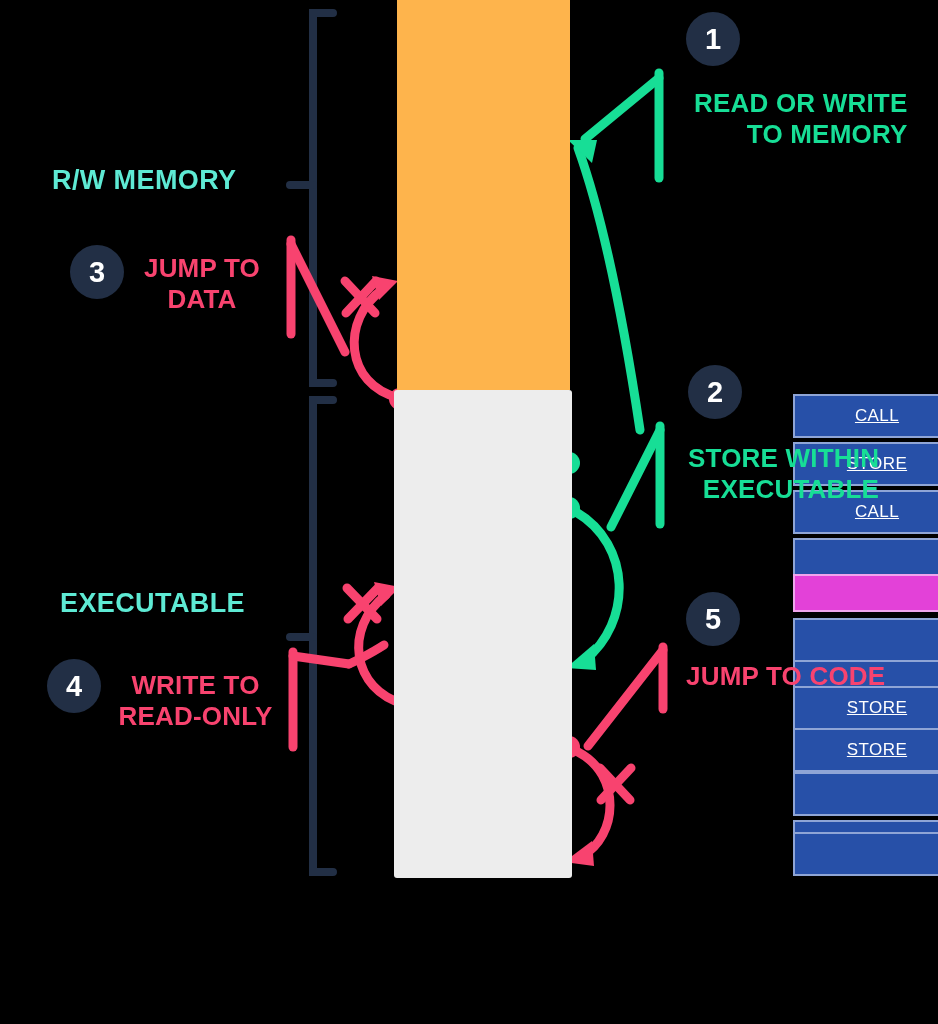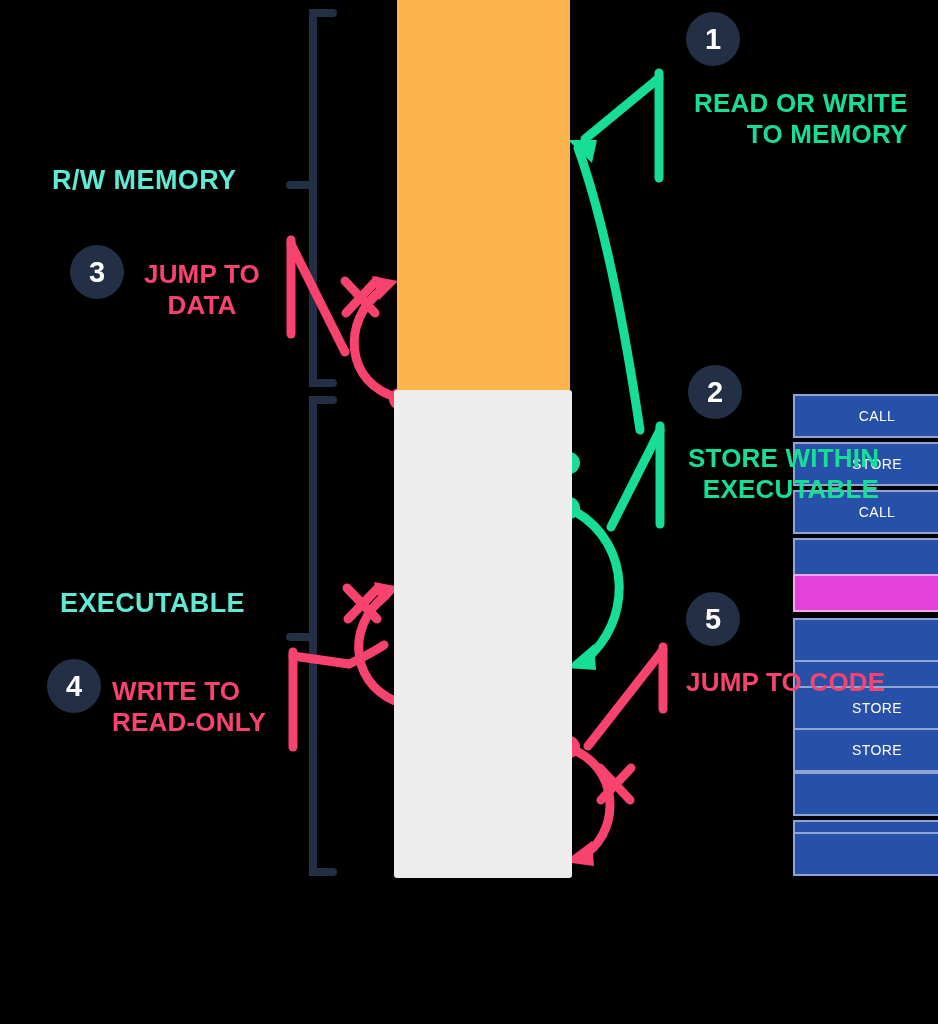--- a/index.html
+++ b/index.html
@@ -11,34 +11,34 @@
   
   .memcol{position:absolute;left:394px;top:0px;width:178px;}
   .rwblock{position:absolute;left:397px;top:0px;width:173px;height:390px;
            background:#FEB44C;}
   .execwrap{position:absolute;left:394px;top:390px;width:178px;height:488px;
             background:#EDEDED;border-radius:3px;}
   .memrow{position:absolute;left:399px;width:168px;height:44px;
           background:#2750A8;border:2px solid #8FA5D6;box-sizing:border-box;
           display:flex;align-items:center;justify-content:center;}
   .memrow.ro{background:#E341D8;border-color:#F0A5EC;}
-  .memrow span{color:#FFFFFF;font-size:14px;letter-spacing:.4px;
-               font-family:"Liberation Sans", sans-serif;}
+  .memrow span{color:#FFFFFF;font-size:17px;letter-spacing:.4px;
+               font-family:"Liberation Sans", sans-serif;text-decoration:underline;}
 
   
   .badge{position:absolute;width:54px;height:54px;border-radius:50%;
          background:#222F45;color:#FFFFFF;display:flex;align-items:center;
          justify-content:center;font-size:29px;font-weight:bold;
          font-family:"Liberation Sans", sans-serif;}
 
   
   .callout{position:absolute;font-weight:bold;font-size:26px;line-height:1.20;
            letter-spacing:.2px;font-family:"Liberation Sans", sans-serif;}
   .cg{color:#17DE96;text-align:right;}
-  .cp{color:#F8436F;margin-top:6px;}
+  .cp{color:#F8436F;}
   .section-label{position:absolute;color:#5eead4;font-weight:bold;
                  font-size:27px;letter-spacing:.4px;
                  font-family:"Liberation Sans", sans-serif;}
 
   
   .keyrow{position:absolute;left:0;top:925px;width:938px;height:95px;}
 </style>
 </head>
 <body>
 
@@ -173,21 +173,21 @@
     <div>EXECUTABLE</div>
   </div>
 
   <div class="badge" style="left:70px;top:245px">3</div>
   <div class="callout cp" style="left:137px;top:253px;text-align:center;width:130px">
     <div>JUMP TO</div>
     <div>DATA</div>
   </div>
 
   <div class="badge" style="left:47px;top:659px">4</div>
-  <div class="callout cp" style="left:112px;top:670px;width:167px">
+  <div class="callout cp" style="left:112px;top:670px;text-align:center;width:167px">
     <div>WRITE TO</div>
     <div>READ-ONLY</div>
   </div>
 
   <div class="badge" style="left:686px;top:592px">5</div>
   <div class="callout cp" style="left:686px;top:661px">
     <div>JUMP TO CODE</div>
   </div>
 
   <div class="keyrow">

